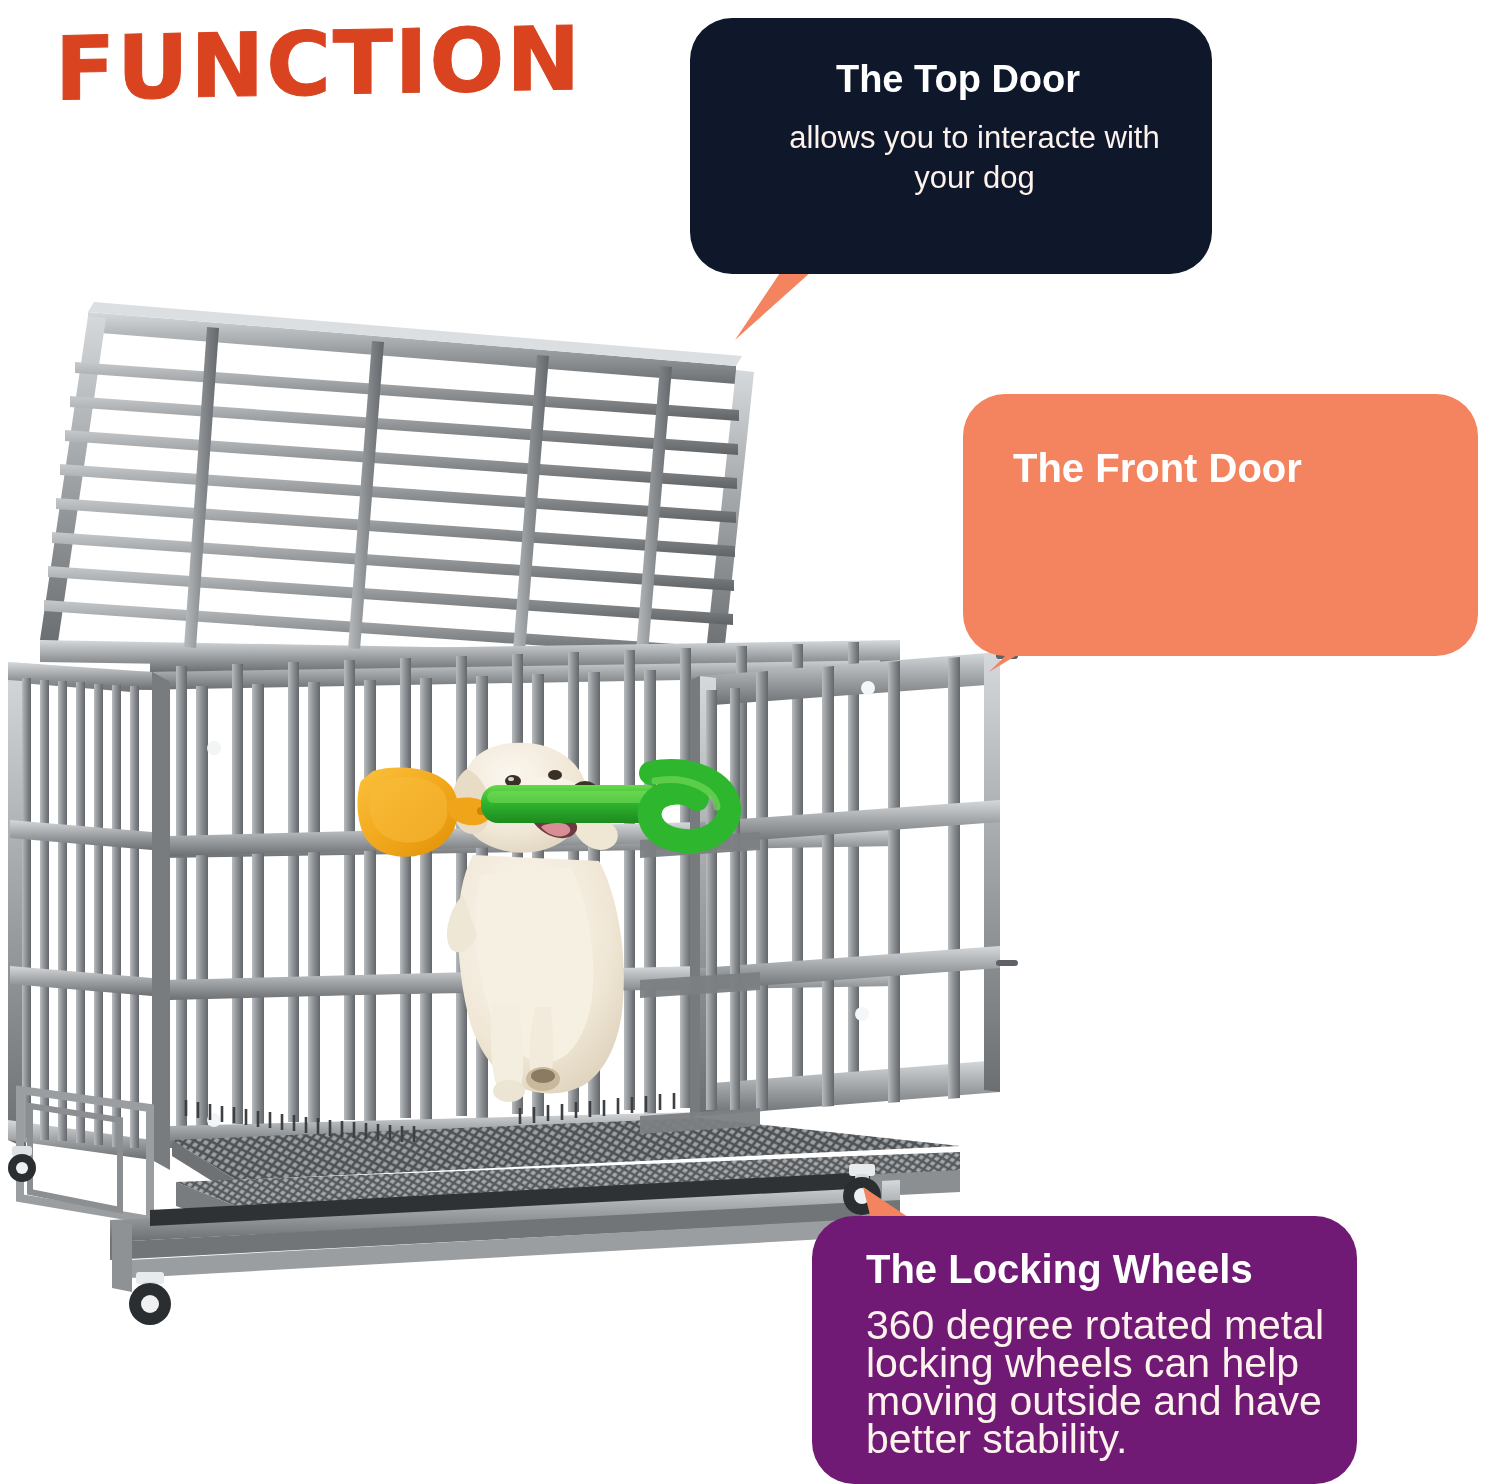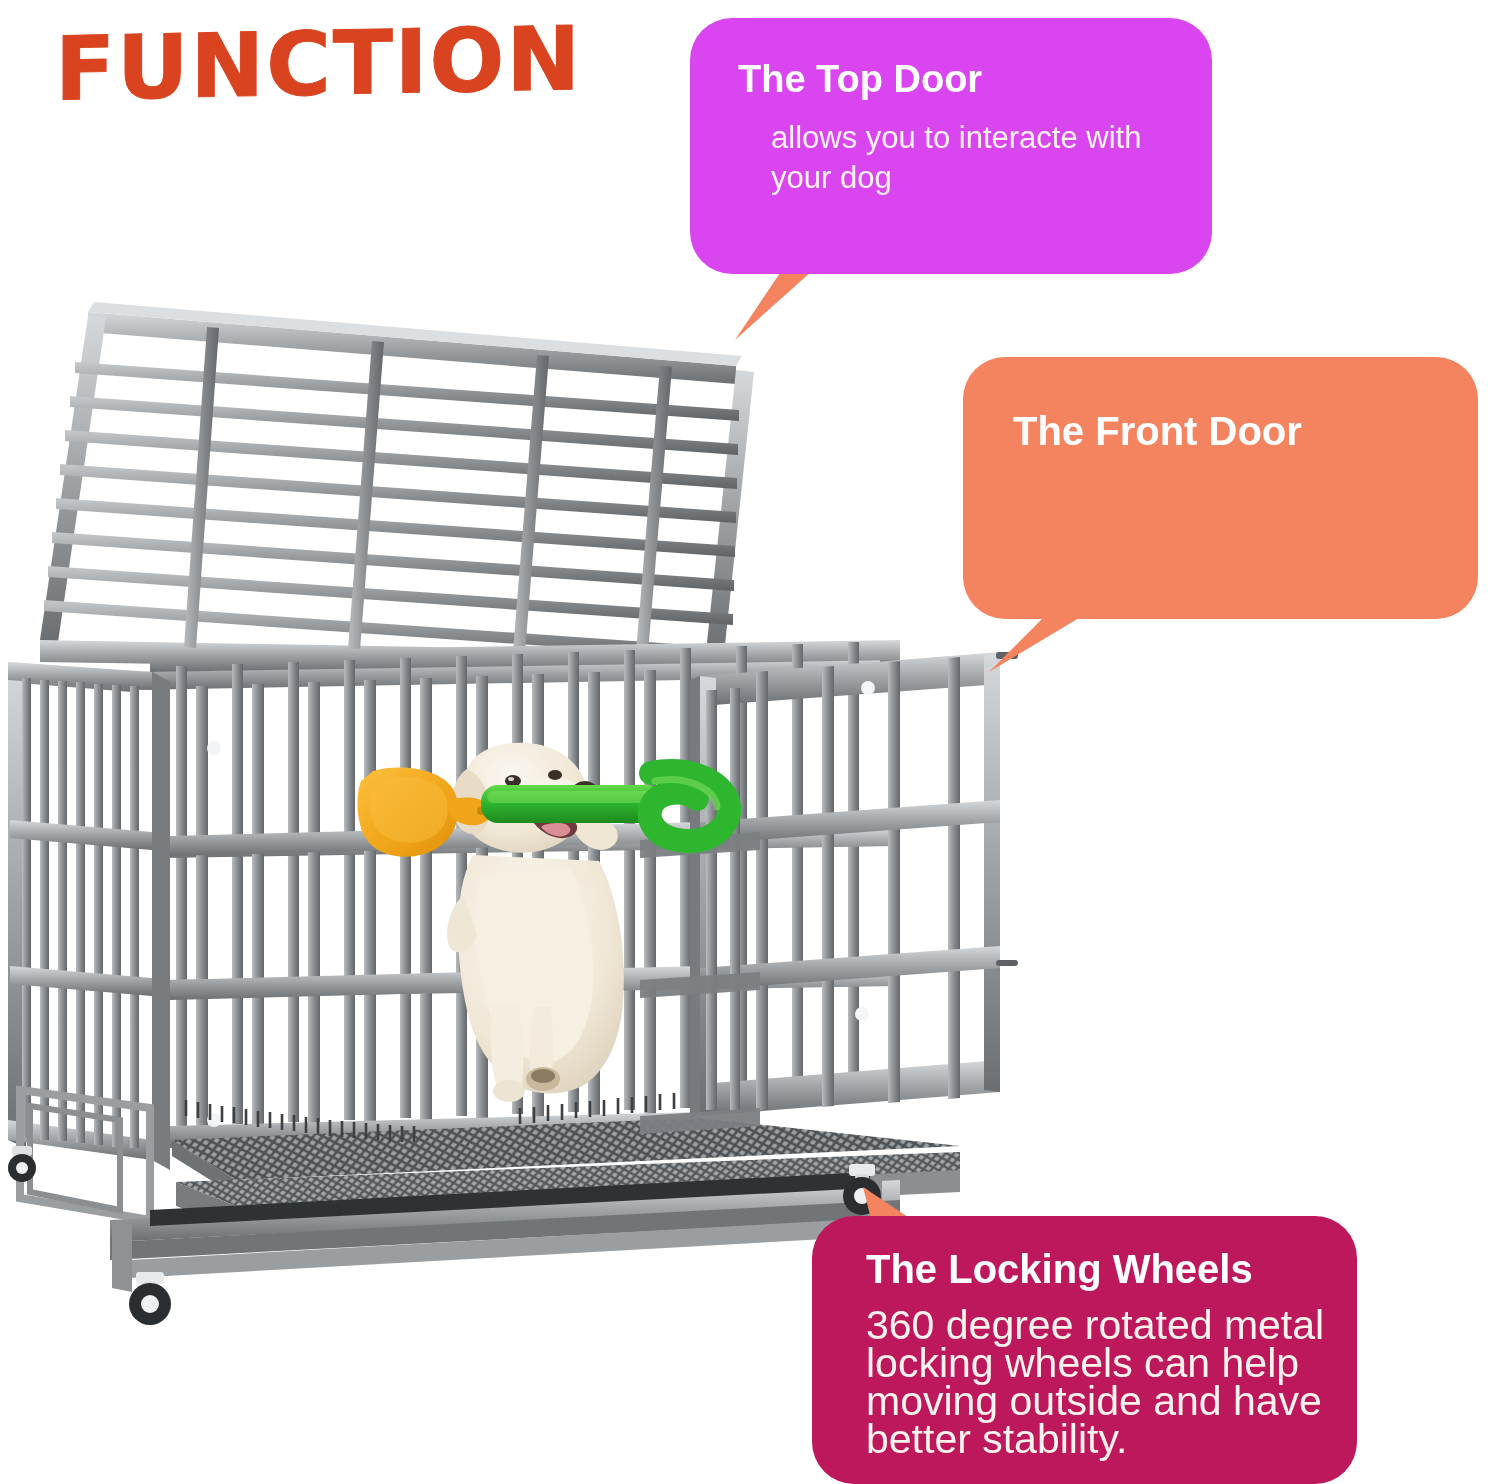--- a/index.html
+++ b/index.html
@@ -19,21 +19,21 @@
   
   .bubble{position:absolute;border-radius:42px;color:#FFF7F2;
           box-sizing:border-box;}
   .bubble .b-title{font-weight:bold;color:#ffffff;}
   .bubble .b-body{color:#FDF3EC;}
 
   #bubble1{left:690px;top:18px;width:522px;height:256px;padding:38px 34px 0 48px;}
   #bubble1 .b-title{font-size:38px;line-height:46px;margin-bottom:16px;}
   #bubble1 .b-body{font-size:31px;line-height:40px;margin-left:33px;}
 
-  #bubble2{left:963px;top:357px;width:515px;height:262px;padding:50px 16px 0 50px;}
+  #bubble2{left:963px;top:394px;width:515px;height:262px;padding:50px 16px 0 50px;}
   #bubble2 .b-title{font-size:40px;line-height:48px;margin-bottom:16px;}
   #bubble2 .b-body{font-size:31px;line-height:40px;}
 
   #bubble3{left:812px;top:1216px;width:545px;height:268px;padding:28px 20px 0 54px;}
   #bubble3 .b-title{font-size:40px;line-height:50px;margin-bottom:12px;}
   #bubble3 .b-body{font-size:41px;line-height:38px;}
 
   .tail{position:absolute;}
 
   
@@ -371,33 +371,33 @@
         <path d="M296 38 C336 30 372 48 374 72 C376 96 348 112 318 104
                  C296 98 290 80 298 68 C306 56 330 54 342 64" fill="none" stroke="#2FB62F" stroke-width="24" stroke-linecap="round"></path>
         <path d="M300 46 C332 40 360 54 362 72" fill="none" stroke="#79DC5A" stroke-width="7" stroke-linecap="round" opacity=".6"></path>
       </g>
     </svg>
   </div>
 
   <svg class="tail" style="left:690px;top:240px;" width="230" height="110" viewBox="0 0 230 110">
     <polygon points="108,6 150,6 45,100" fill="#F4845F"></polygon>
   </svg>
-  <div class="bubble" id="bubble1" style="background:#d946ef;">
+  <div class="bubble" id="bubble1" style="background:#0f172a;text-align:center;">
     <div class="b-title">The Top Door</div>
     <div class="b-body">allows you to interacte with your dog</div>
   </div>
 
   <svg class="tail" style="left:963px;top:600px;" width="220" height="110" viewBox="0 0 220 110">
     <polygon points="92,6 136,6 26,72" fill="#F4845F"></polygon>
   </svg>
   <div class="bubble" id="bubble2" style="background:#F4845F;">
     <div class="b-title">The Front Door</div>
   </div>
 
   <svg class="tail" style="left:845px;top:1165px;" width="220" height="110" viewBox="0 0 220 110">
     <polygon points="40,110 150,110 18,22" fill="#F4845F"></polygon>
   </svg>
-  <div class="bubble" id="bubble3" style="background:#be185d;">
+  <div class="bubble" id="bubble3" style="background:#701a75;">
     <div class="b-title">The Locking Wheels</div>
     <div class="b-body">360 degree rotated metal locking wheels can help moving outside and have better stability.</div>
   </div>
 
 </div>
 
 </body></html>

